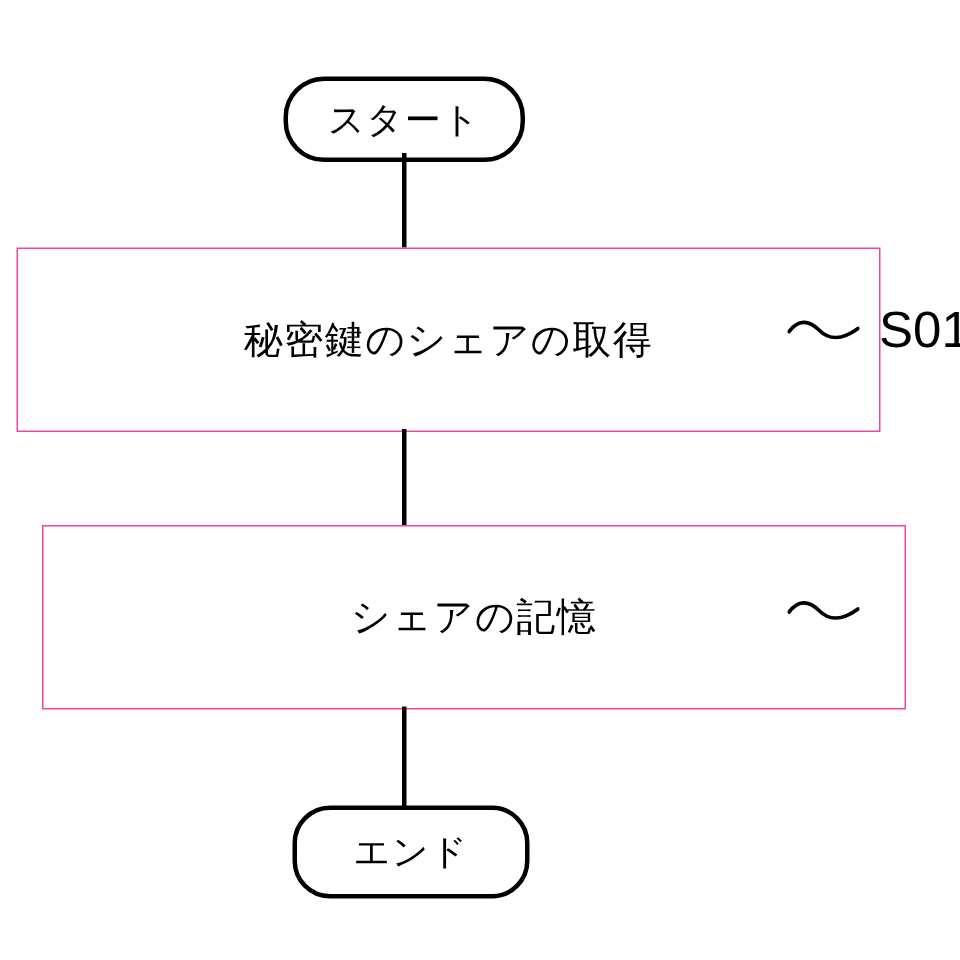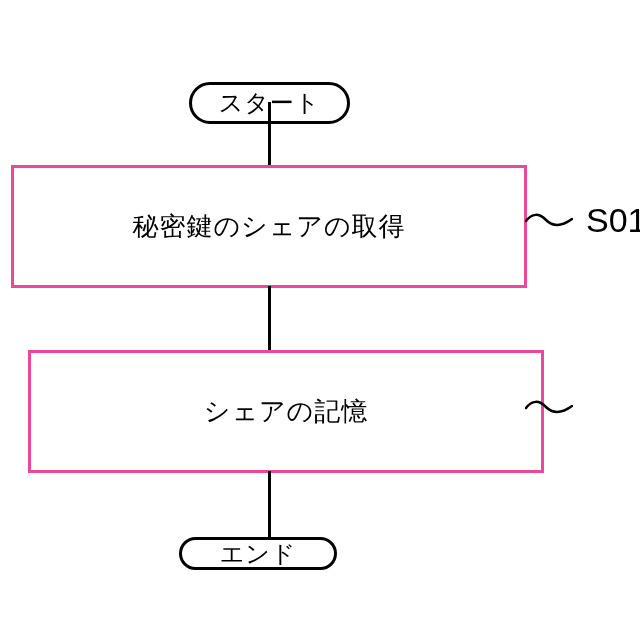--- a/index.html
+++ b/index.html
@@ -24,36 +24,35 @@
     border: 3px solid #000000;
     background: #ffffff;
     display: flex;
     align-items: center;
     justify-content: center;
     font-size: 24px;
     letter-spacing: 1px;
   }
   .terminal.start {
     left: 189px; top: 51px;
-    width: 161px; height: 42px;
+    width: 161px; height: 57px;
     border-radius: 27px;
-    margin-top: 31px;
   }
   .terminal.end {
-    left: 179px; top: 537px;
-    width: 158px; height: 33px;
+    left: 195px; top: 537px;
+    width: 158px; height: 62px;
     border-radius: 25px;
   }
 
   .process {
     position: absolute;
     left: 11px;
-    width: 516px;
+    width: 576px;
     height: 123px;
-    border: 3px solid #ec4899;
+    border: 1px solid #ec4899;
     background: #ffffff;
     display: flex;
     align-items: center;
     justify-content: center;
     font-size: 26px;
     letter-spacing: 1px;
   }
   .process.p1 { top: 165px; }
   .process.p2 { top: 350px; margin-left: 17px; }
 

